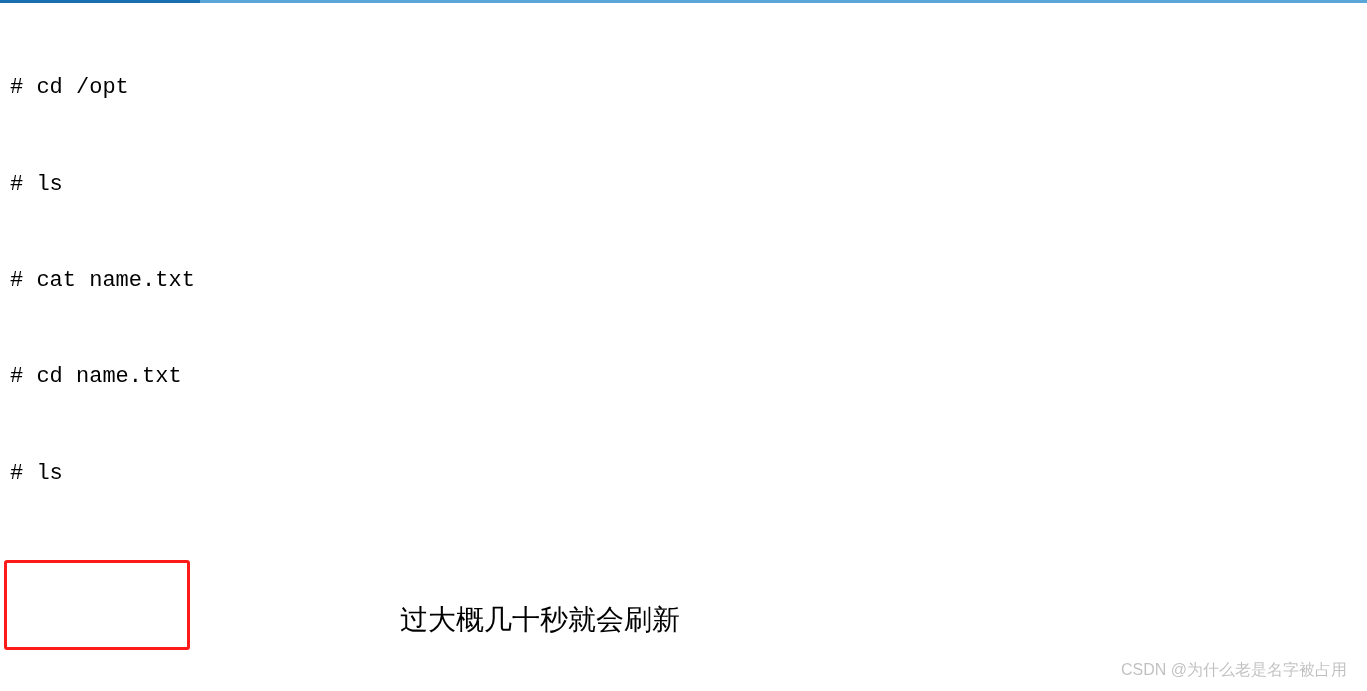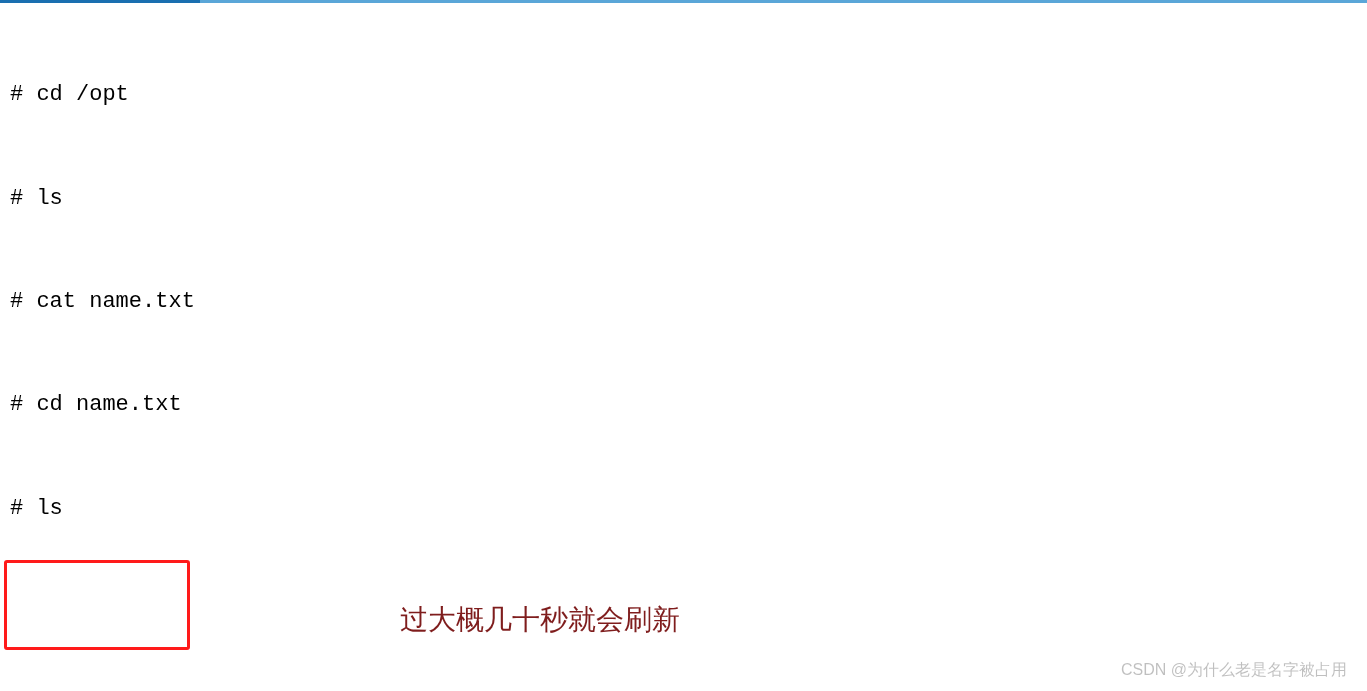--- a/index.html
+++ b/index.html
@@ -28,30 +28,30 @@
     height: 3px;
     width: 200px;
     background: #1a6fb0;
   }
   .terminal {
     position: absolute;
     top: 8px;
     left: 10px;
     white-space: pre;
   }
-  .lineblock { display: block; margin-top: 7px; }
+  .lineblock { display: block; }
   .highlight-box {
     position: absolute;
     border: 3px solid #ff1a1a;
     border-radius: 3px;
     pointer-events: none;
   }
   .annotation {
     position: absolute;
-    color: #7f1d1d;
+    color: #000000;
     font-family: "Microsoft YaHei", "PingFang SC", sans-serif;
     font-size: 28px;
     font-weight: 400;
   }
   .watermark {
     position: absolute;
     right: 20px;
     bottom: 10px;
     color: rgba(0,0,0,0.25);
     font-family: "Microsoft YaHei", "PingFang SC", sans-serif;

